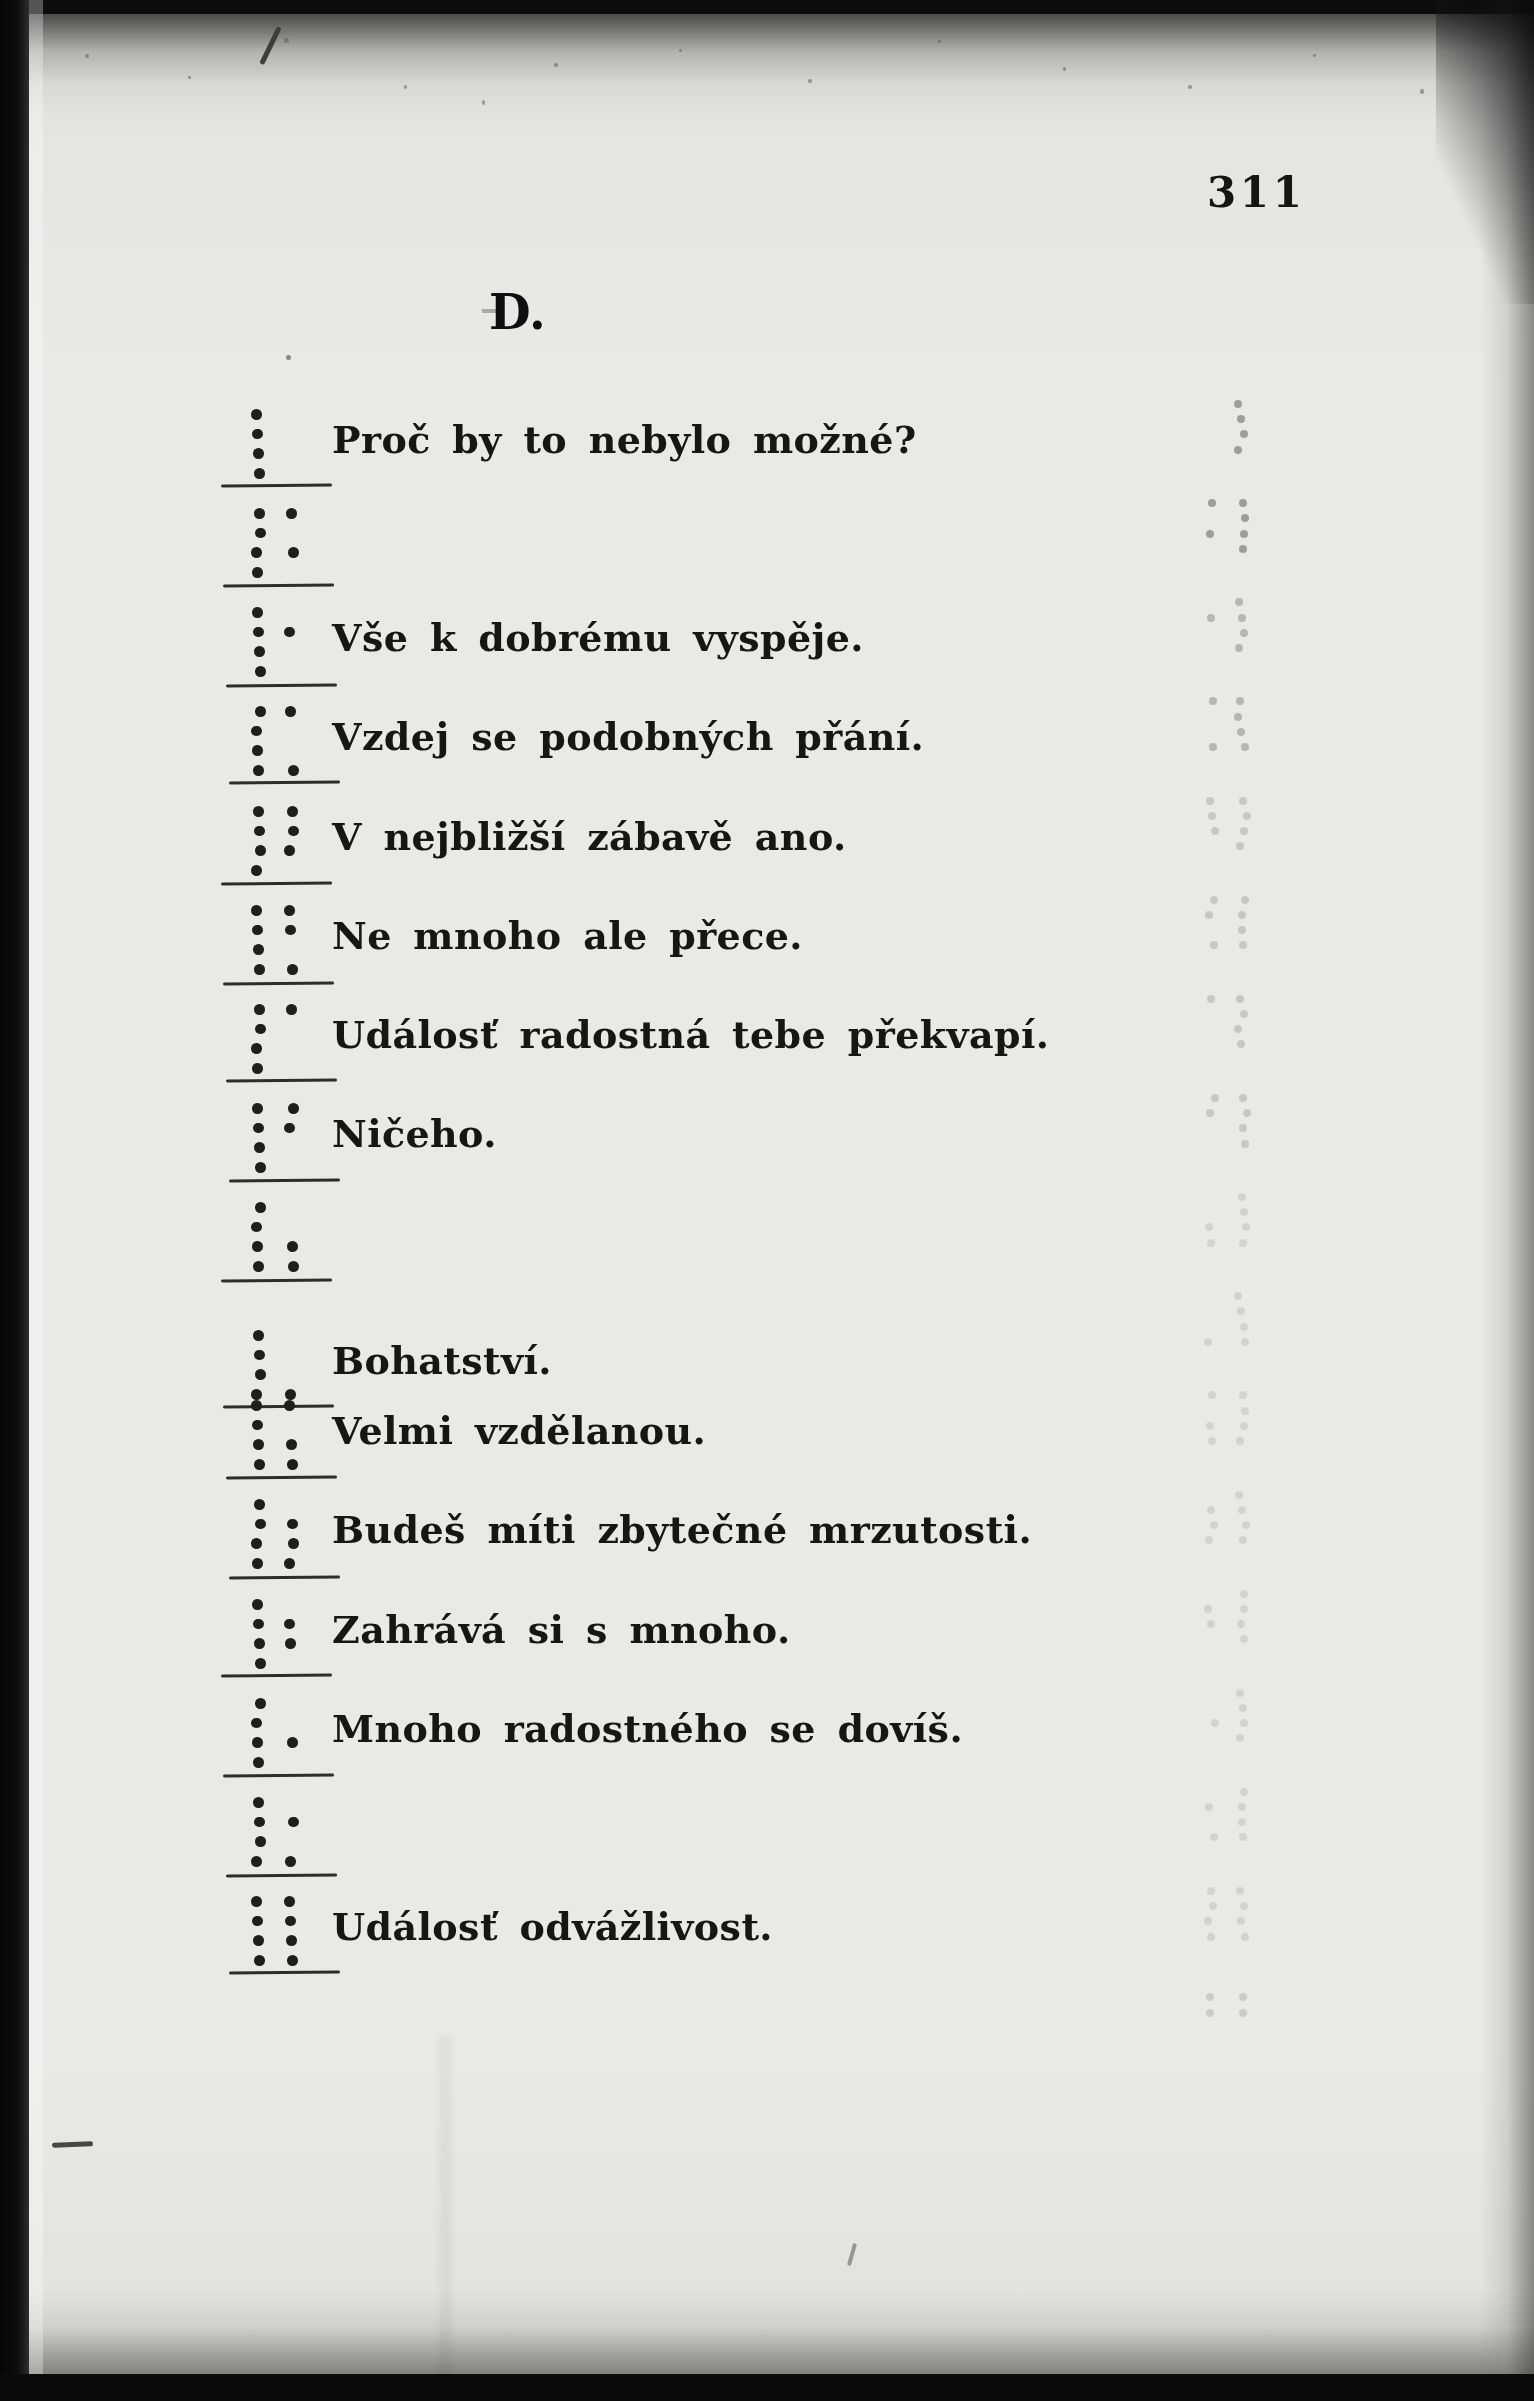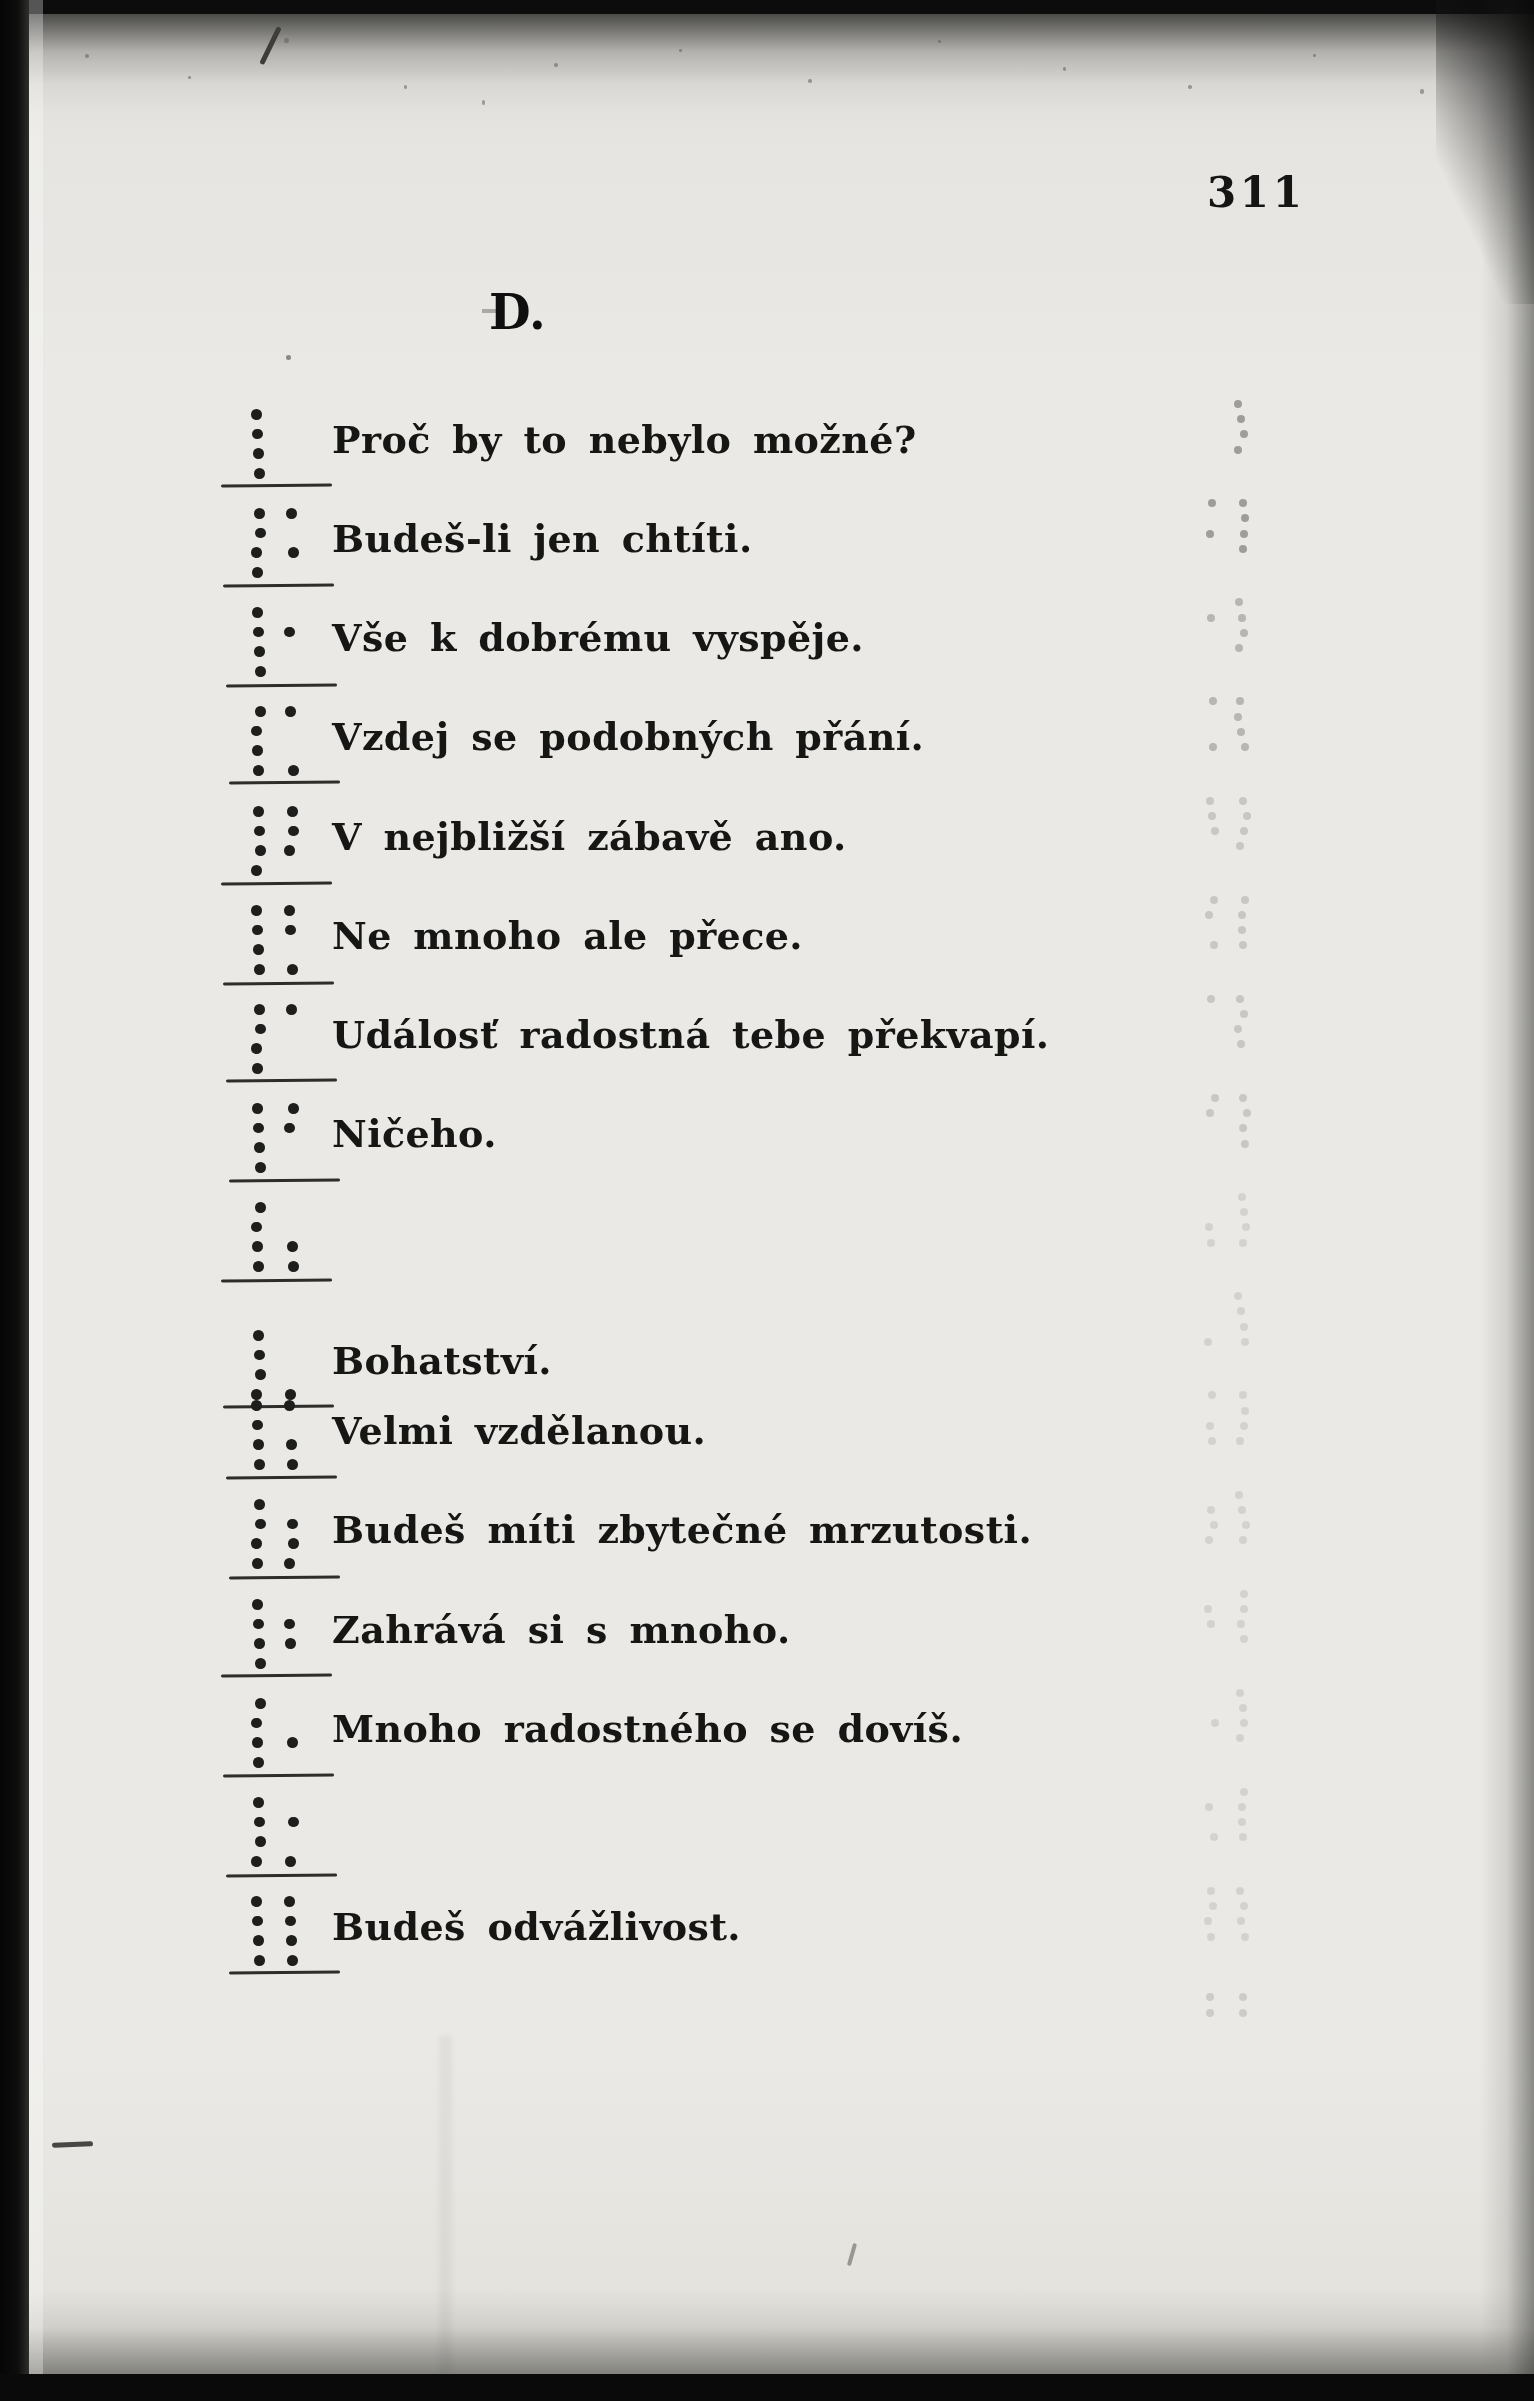--- a/index.html
+++ b/index.html
@@ -92,21 +92,20 @@
       <div class="entry" style="left: 0px; top: 508px;">
         <div class="figure">
           <div class="dot" style="left: 254px; top: 0px;"></div>
           <div class="dot" style="left: 286px; top: 0px;"></div>
           <div class="dot" style="left: 255px; top: 19.6px;"></div>
           <div class="dot" style="left: 251px; top: 39px;"></div>
           <div class="dot" style="left: 288px; top: 39px;"></div>
           <div class="dot" style="left: 252px; top: 59px;"></div>
         </div>
         <div class="rule" style="left: 223px; top: 76px;"></div>
-        <div class="text">Budeš-li jen chtíti.</div>
       </div>
       <div class="entry" style="left: 0px; top: 607px;">
         <div class="figure">
           <div class="dot" style="left: 252px; top: 0px;"></div>
           <div class="dot" style="left: 253px; top: 19.6px;"></div>
           <div class="dot" style="left: 284px; top: 19.6px;"></div>
           <div class="dot" style="left: 254px; top: 39px;"></div>
           <div class="dot" style="left: 255px; top: 59px;"></div>
         </div>
         <div class="rule" style="left: 226px; top: 77px;"></div>
@@ -260,21 +259,21 @@
           <div class="dot" style="left: 251px; top: 0px;"></div>
           <div class="dot" style="left: 284px; top: 0px;"></div>
           <div class="dot" style="left: 252px; top: 19.6px;"></div>
           <div class="dot" style="left: 285px; top: 19.6px;"></div>
           <div class="dot" style="left: 253px; top: 39px;"></div>
           <div class="dot" style="left: 286px; top: 39px;"></div>
           <div class="dot" style="left: 254px; top: 59px;"></div>
           <div class="dot" style="left: 287px; top: 59px;"></div>
         </div>
         <div class="rule" style="left: 229px; top: 75px;"></div>
-        <div class="text">Budeš odvážlivost.</div>
+        <div class="text">Událosť odvážlivost.</div>
       </div>
     </div>
   <div id="bleed-column">
       <div class="" style="position: absolute; opacity: 0.75;">
         <div class="bdot" style="left: 1234px; top: 400px;"></div>
         <div class="bdot" style="left: 1237px; top: 415px;"></div>
         <div class="bdot" style="left: 1240px; top: 430px;"></div>
         <div class="bdot" style="left: 1234px; top: 446px;"></div>
       </div>
       <div class="" style="position: absolute; opacity: 0.75;">

